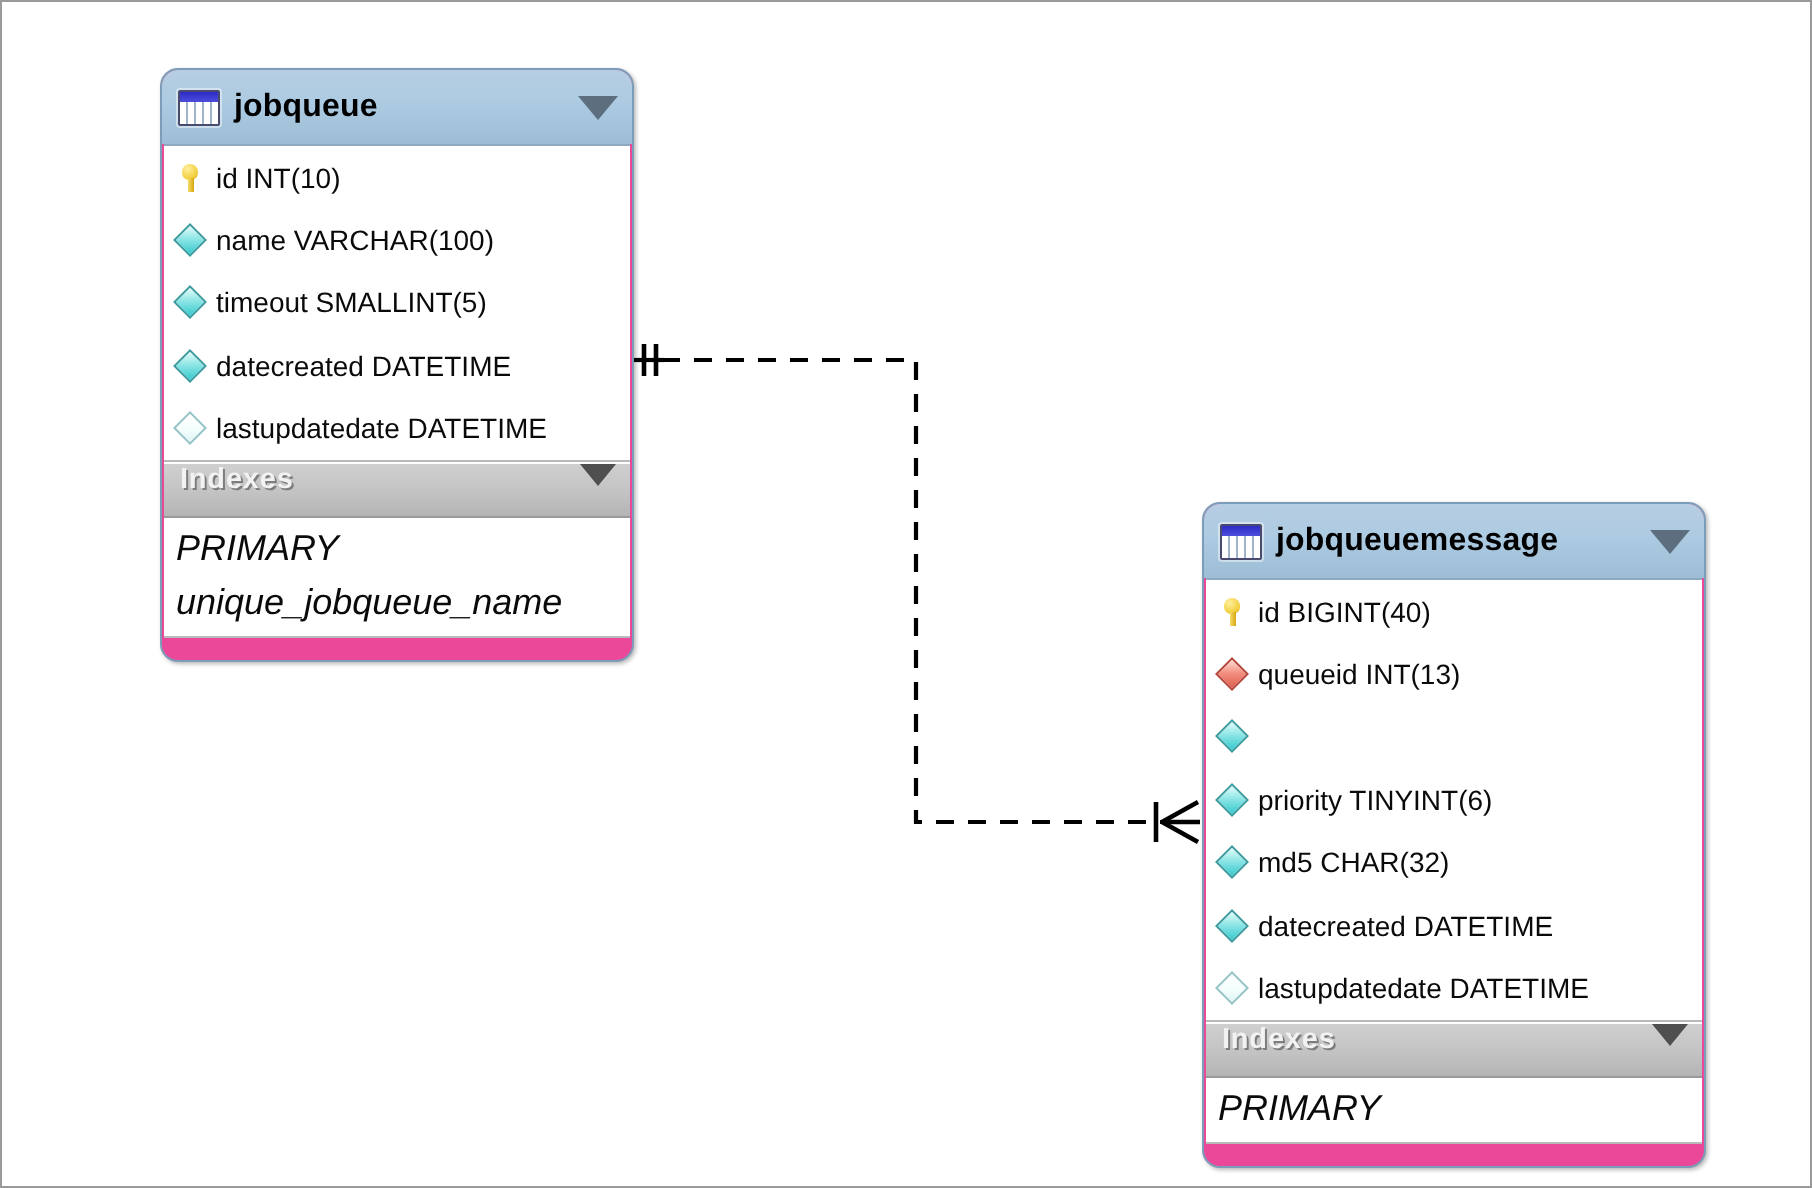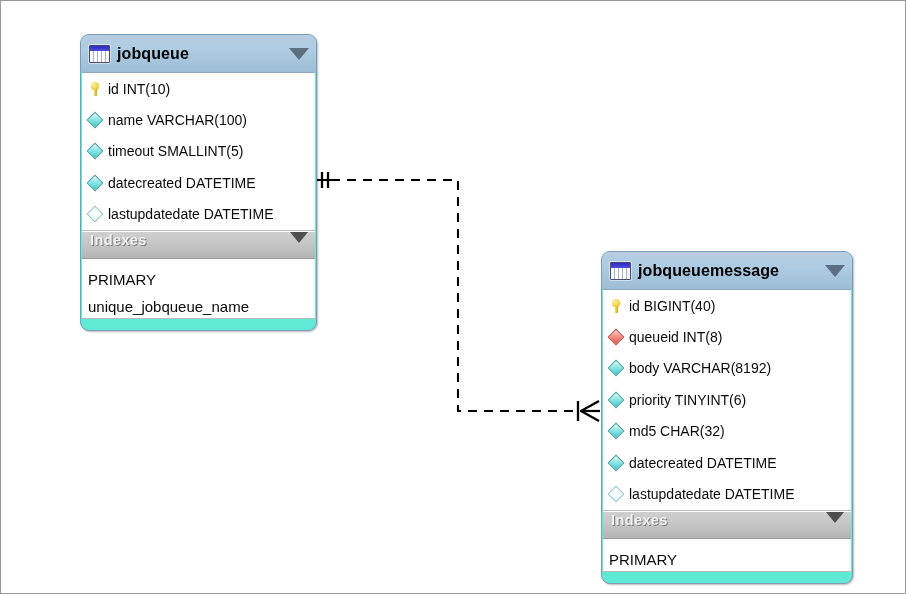--- a/index.html
+++ b/index.html
@@ -21,21 +21,21 @@
     border: 1px solid #9a9a9a;
     box-sizing: border-box;
     overflow: hidden;
   }
 
   
   .entity {
     position: absolute;
     box-sizing: border-box;
     border-radius: 9px;
-    background: #5eead4;
+    background: #ec4899;
     border: 1px solid #7d9cb8;
     box-shadow: 1px 1px 2px rgba(0,0,0,0.28);
     padding: 0;
   }
   .entity-inner {
     position: relative;
     padding: 0 0 11px 0;
   }
 
   
@@ -181,25 +181,26 @@
   .idx-list {
     background: #ffffff;
     border-top: 1px solid #9a9a9a;
     border-bottom: 1px solid #b9b9b9;
     margin: 0 1px;
     padding: 2px 0 3px 0;
   }
   .idx-row {
     height: 27px;
     display: flex;
-    align-items: flex-end;
+    align-items: center;
     padding-left: 6px;
-    font-size: 15px;
+    font-size: 18px;
     color: #0a0a0a;
     white-space: nowrap;
+    font-style: italic;
   }
 
   
   #connector {
     position: absolute;
     left: 0; top: 0;
     width: 906px;
     height: 594px;
     pointer-events: none;
   }
@@ -285,25 +286,24 @@
         <span class="caret"></span>
       </div>
 
       <div class="cols">
         <div class="col-row">
           <span class="glyph key"></span>
           <span>id BIGINT(40)</span>
         </div>
         <div class="col-row">
           <span class="glyph dia fk"></span>
-          <span>queueid INT(8)</span>
-        </div>
-        <div class="col-row">
-          <span class="glyph dia"></span>
-          <span>body VARCHAR(8192)</span>
+          <span>queueid INT(13)</span>
+        </div>
+        <div class="col-row">
+          <span class="glyph dia"></span>
         </div>
         <div class="col-row">
           <span class="glyph dia"></span>
           <span>priority TINYINT(6)</span>
         </div>
         <div class="col-row">
           <span class="glyph dia"></span>
           <span>md5 CHAR(32)</span>
         </div>
         <div class="col-row">

